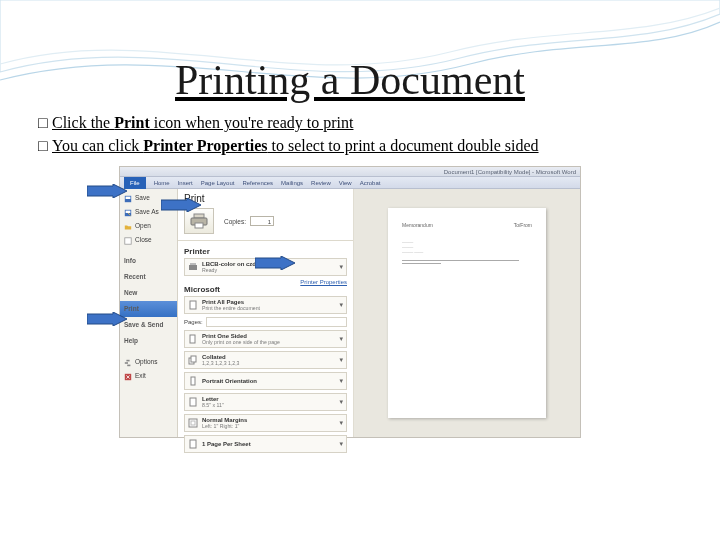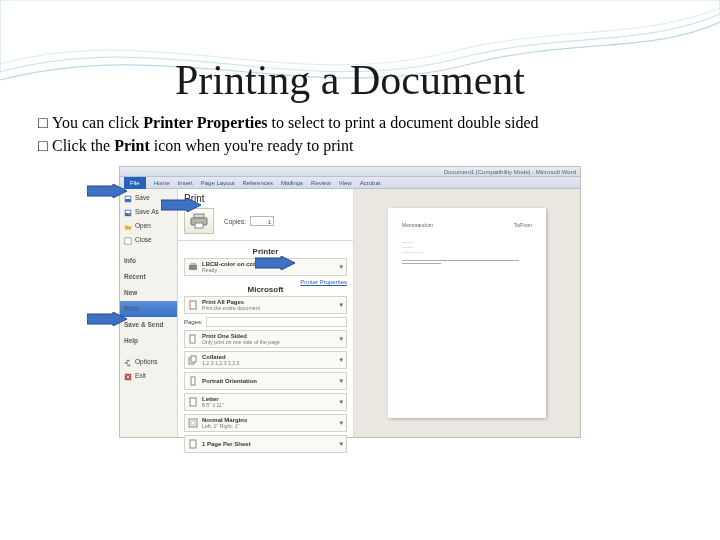--- a/index.html
+++ b/index.html
@@ -10,20 +10,21 @@
     position: relative;
     overflow: hidden;
   }
   .wave-bg {
     position: absolute; top: 0; left: 0; width: 720px; height: 110px;
     pointer-events: none;
   }
   .content {
     position: relative;
     padding: 56px 58px 0 38px;
+    text-decoration: underline;
   }
   .title {
     font-size: 42px;
     text-align: center;
     color: #1a1a1a;
     font-weight: 400;
     margin-bottom: 8px;
   }
   .bullets {
     font-family: Georgia, serif;
@@ -118,21 +119,21 @@
   .print-btn {
     width: 30px; height: 26px;
     border: 1px solid #c9c5b8;
     background: linear-gradient(#fdfdfb,#eceade);
     display: inline-flex; align-items: center; justify-content: center;
     margin-right: 6px;
   }
   .copies-row { display:flex; align-items:center; gap:4px; font-size:6.5px; }
   .spin { width:24px; height:10px; border:1px solid #b8b4a7; background:#fff; font-size:6px; text-align:right; padding-right:2px; line-height:10px;}
   .cp-sep { height:1px; background:#ddd9cc; margin:6px -6px; }
-  .sec-h { font-size:8px; font-weight:bold; color:#333; margin-bottom:2px;text-align:center;}
+  .sec-h { font-size:8px; font-weight:bold; color:#333; margin-bottom:2px;}
   .printer-name { color:#2c5fb0; }
   .printer-status { color:#5a9440; font-size:5.5px; }
   .pp-link { text-align:right; font-size:6px; text-decoration:underline; color:#2c5fb0; margin-top:2px; }
   .setting-box {
     border:1px solid #d6d2c6; background:#faf9f5;
     height:18px; margin-bottom:3px;
     display:flex; align-items:center; gap:4px;
     padding:0 3px; font-size:6px;
   }
   .setting-box .st { font-weight:bold; color:#333; }
@@ -168,22 +169,22 @@
 <svg class="wave-bg" viewBox="0 0 720 110" preserveAspectRatio="none">
   <path d="M0,72 C160,28 300,100 460,58 C560,32 640,48 720,14 L720,0 L0,0 Z" fill="none" stroke="#cfe3ef" stroke-width="1.2"></path>
   <path d="M0,80 C170,36 310,106 470,64 C570,38 650,54 720,22" fill="none" stroke="#b9d6e8" stroke-width="1.2"></path>
   <path d="M0,64 C150,22 290,92 450,52 C550,26 640,40 720,8" fill="none" stroke="#e0edf4" stroke-width="1.2"></path>
 </svg>
 
 <div class="content">
   <h1 class="title">Printing a Document</h1>
 
   <ul class="bullets">
+    <li><span class="sq">□</span><span>Click the </span><span class="bold">Print</span><span> icon when you're ready to print</span></li>
     <li><span class="sq">□</span><span>You can click </span><span class="bold">Printer Properties</span><span> to select to print a document double sided</span></li>
-    <li><span class="sq">□</span><span>Click the </span><span class="bold">Print</span><span> icon when you're ready to print</span></li>
   </ul>
 
   <div class="screenshot-wrap">
 
     <div class="arrow" style="left:-32px; top:18px;">
       <svg viewBox="0 0 40 14">
           <polygon points="0,2 26,2 26,0 40,7 26,14 26,12 0,12" fill="#3d72c6" stroke="#234a86"></polygon>
         </svg>
     </div>
     <div class="arrow" style="left:-32px; top:146px;">

